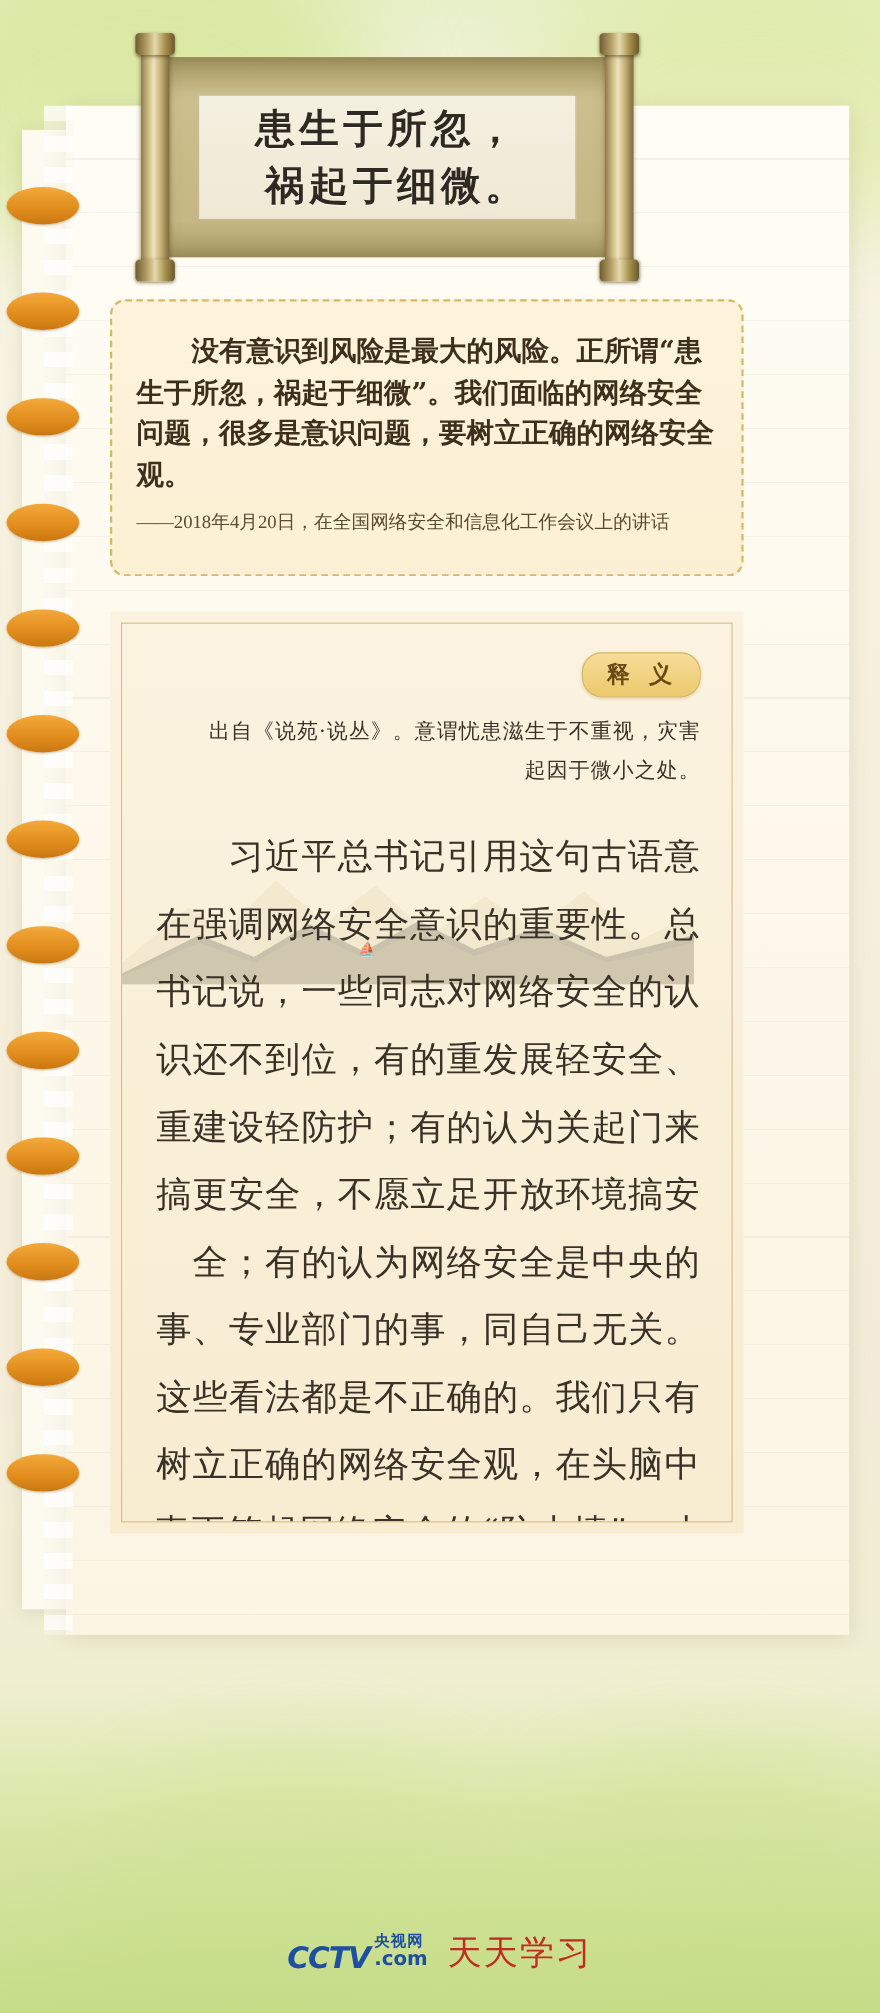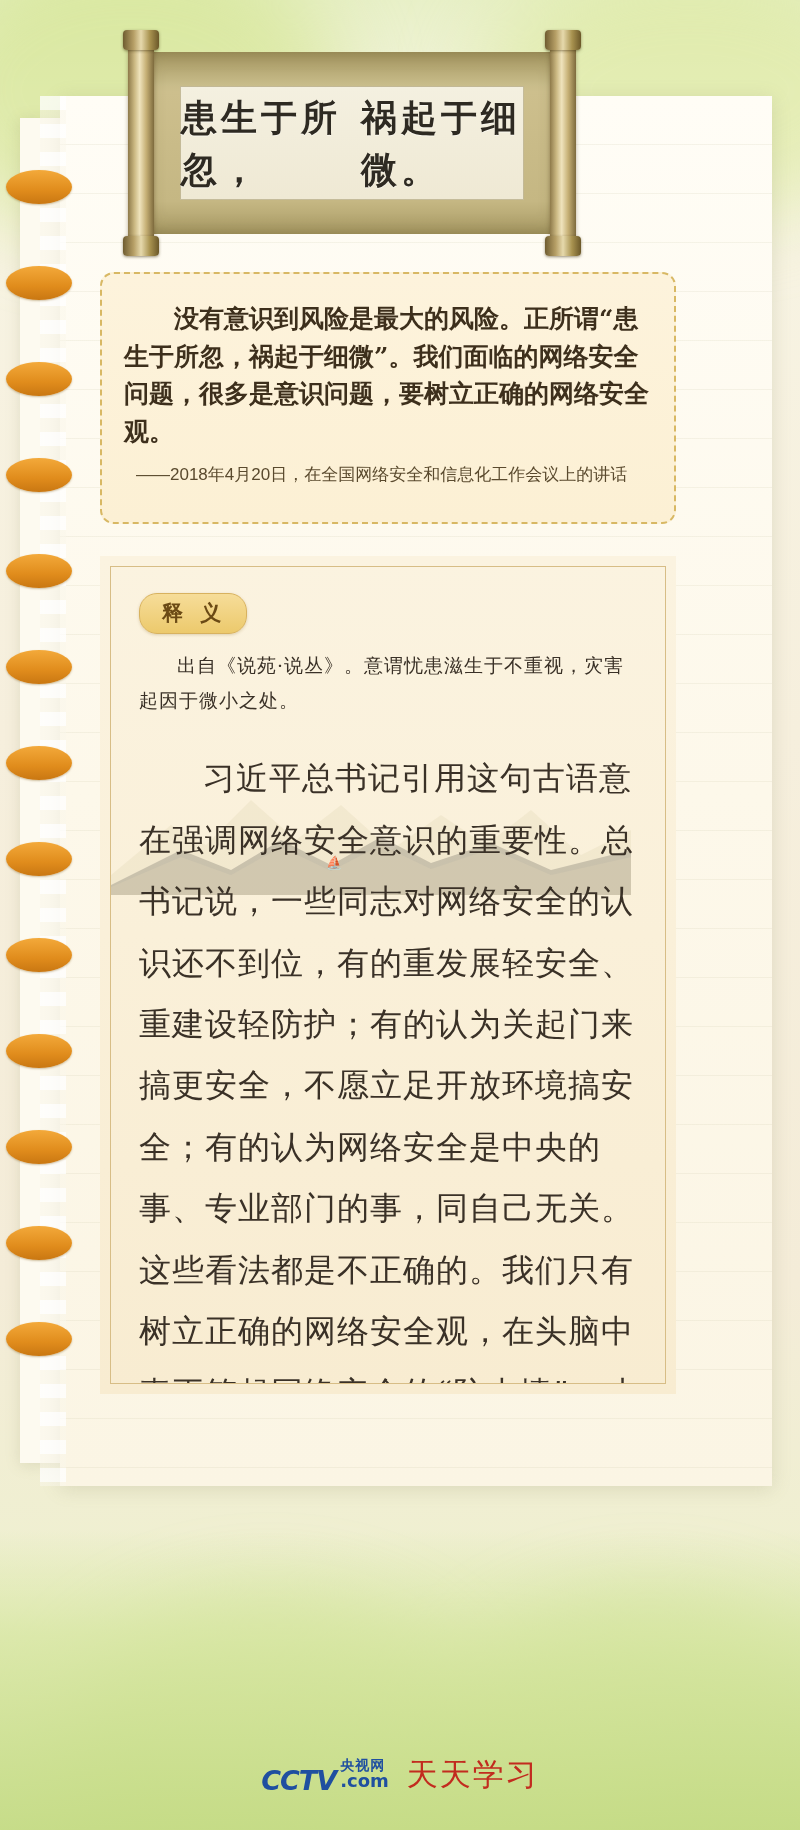--- a/index.html
+++ b/index.html
@@ -118,21 +118,21 @@
   }
   .scroll-inner {
     position: absolute;
     left: 34px;
     right: 34px;
     top: 34px;
     bottom: 34px;
     background: linear-gradient(180deg, #f4f0e0 0%, #efe9d4 100%);
     border: 1px solid rgba(150, 135, 85, .5);
     display: flex;
-    flex-direction: row;
+    flex-direction: column;
     align-items: center;
     justify-content: center;
   }
   .scroll-title-line {
     font-family: "DejaVu Serif", "Liberation Serif", serif;
     font-size: 36px;
     font-weight: 700;
     letter-spacing: 4px;
     color: #2e2a22;
     line-height: 1.45;
@@ -158,25 +158,24 @@
     font-size: 25px;
     font-weight: 700;
     color: #3d2f1c;
     line-height: 1.5;
     text-indent: 2em;
     margin: 0;
     letter-spacing: 0px;
   }
   .quote-source {
     margin-top: 12px;
-    font-family: Liberation Sans, sans-serif;
+    font-family: Liberation Serif, serif;
     font-size: 17px;
     color: #5a4a2e;
     line-height: 1.55;
-    margin-left: 12px;
   }
 
   
   .content-card {
     position: absolute;
     left: 100px;
     top: 556px;
     width: 576px;
     height: 838px;
     background: linear-gradient(180deg, #fbf3e0 0%, #faf0d9 45%, #f8ecd1 100%);
@@ -221,21 +220,21 @@
     font-size: 21px;
     font-weight: 700;
     letter-spacing: 5px;
     padding: 5px 20px 6px 22px;
     border-radius: 18px;
     border: 1px solid #dcb googleapis;
     border: 1px solid #dcb css;
     border: 1px solid #d8b25f;
     box-shadow: 0 1px 3px rgba(140, 105, 30, .25);
   }
-  .section { position: relative; }
+  .section { position: relative; text-align: right; }
   .section + .section { margin-top: 30px; }
   .body-text {
     margin: 14px 0 0 0;
     font-family: "DejaVu Serif", "Liberation Serif", serif;
     font-size: 19px;
     color: #3a3127;
     line-height: 1.85;
     text-indent: 2em;
     letter-spacing: 1px;
   }

